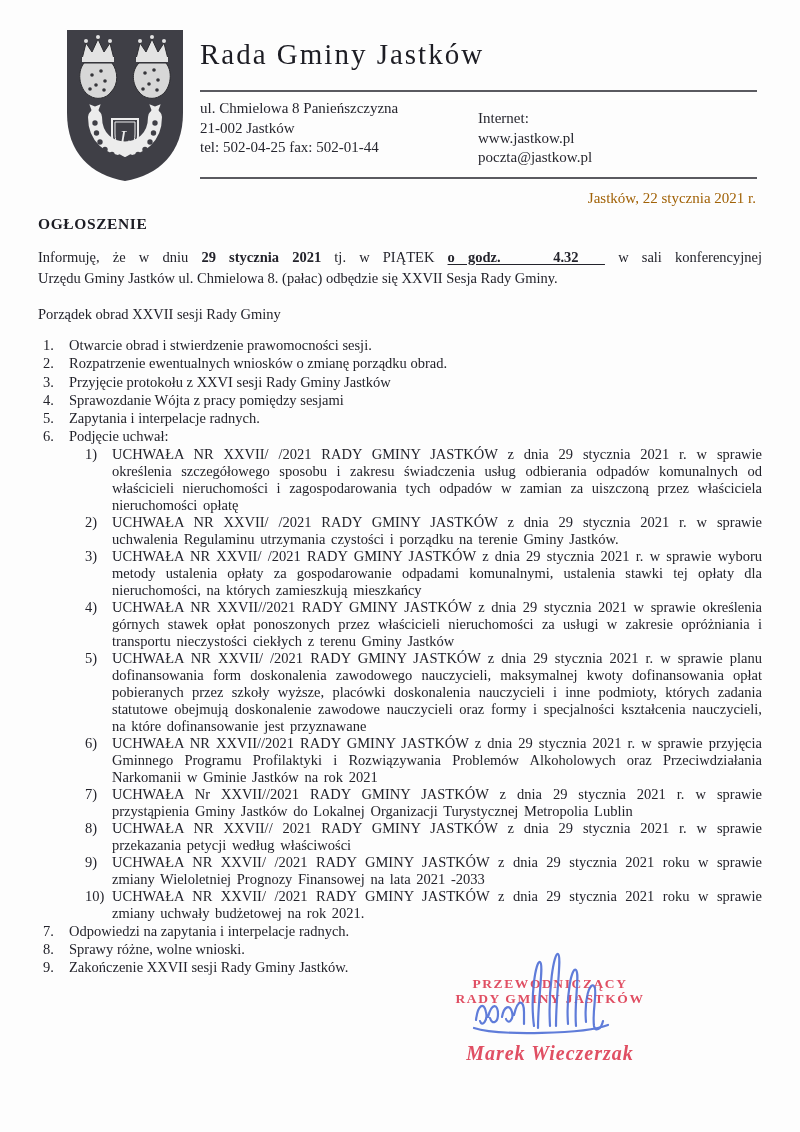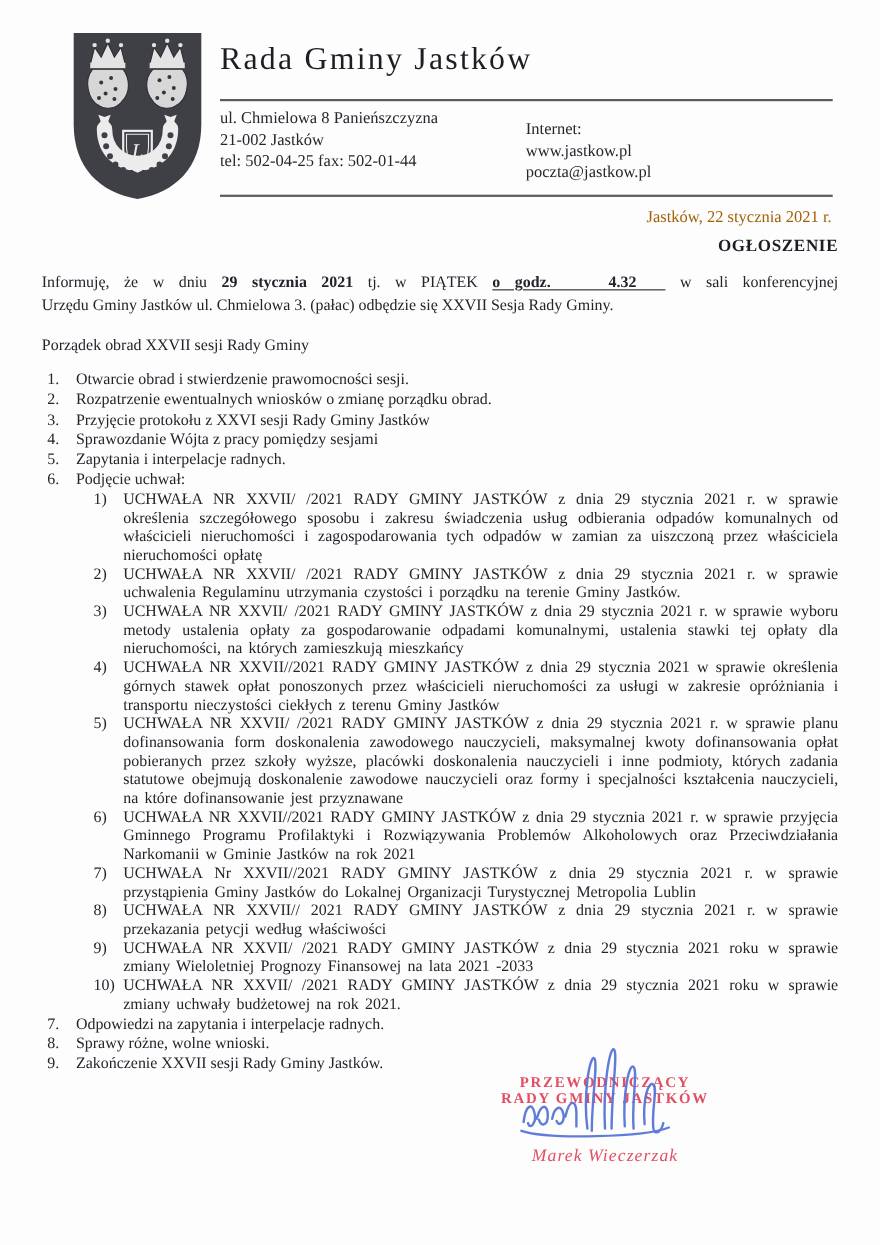--- a/index.html
+++ b/index.html
@@ -12,41 +12,41 @@
   
   .crest{position:absolute;left:62px;top:25px;}
   .brand-title{position:absolute;left:200px;top:38px;font-size:29px;letter-spacing:2px;color:#1d1d24;white-space:nowrap;}
   .rule{position:absolute;left:200px;width:557px;border-top:2px solid #5a5a60;height:0;}
   .rule1{top:90px;}
   .rule2{top:177px;}
   .addr{position:absolute;left:200px;top:99px;font-size:15px;line-height:19.5px;color:#26262e;}
   .inet{position:absolute;left:478px;top:109px;font-size:15px;line-height:19.5px;color:#26262e;}
   
   .dateline{position:absolute;right:44px;top:190px;font-size:15px;color:#a16207;}
-  .docheading{position:absolute;left:38px;top:215px;width:724px;text-align:right;font-weight:bold;font-size:15.5px;letter-spacing:.6px;color:#1d1d24;}
+  .docheading{position:absolute;left:38px;top:215px;width:724px;text-align:left;font-weight:bold;font-size:15.5px;letter-spacing:.6px;color:#1d1d24;}
   
   .bodytext{position:absolute;left:38px;top:247px;width:724px;font-size:14.5px;color:#23232b;}
   .intro{margin:0;line-height:20.5px;}
   .intro .line{display:block;}
   .intro .j{text-align:justify;text-align-last:justify;}
   .keep{white-space:pre;}
   .bseg{font-weight:bold;}
   .useg{text-decoration:underline;text-underline-offset:2px;}
   .agenda-title{margin:17px 0 0 0;line-height:19px;}
   .list{margin-top:12px;}
   .item,.closing-item{display:flex;line-height:18.3px;}
   .item .num,.closing-item .num{flex:none;width:26px;padding-left:5px;}
   .item .txt,.closing-item .txt{flex:1;}
   .sub{display:flex;line-height:17px;margin-left:47px;}
   .sub .snum{flex:none;width:27px;}
   .sub .stxt{flex:1;text-align:justify;word-spacing:2px;}
   
   .sig-block{position:absolute;left:438px;top:976px;width:224px;text-align:center;}
   .stamp-line{font-weight:bold;font-size:13.5px;letter-spacing:1.6px;color:#e04f63;line-height:15px;white-space:nowrap;}
-  .sig-name{margin-top:36px;font-style:italic;font-weight:normal;font-size:16px;color:#e04f63;letter-spacing:1px;white-space:nowrap;}
+  .sig-name{margin-top:36px;font-style:italic;font-weight:bold;font-size:20px;color:#e04f63;letter-spacing:1px;white-space:nowrap;}
   .sig-scribble{position:absolute;left:468px;top:946px;}
 </style>
 </head>
 <body>
 
 <div id="page">
 
   <div class="crest">
     <svg width="126" height="160" viewBox="0 0 126 160" xmlns="http://www.w3.org/2000/svg">
       <path d="M5,5 H121 V88 C121,128 97,150 63,156 C29,150 5,128 5,88 Z" fill="#3f3f46"></path>
@@ -126,21 +126,21 @@
   </div>
 
   <div class="rule rule2"></div>
 
   <div class="dateline">Jastków,  22 stycznia 2021 r.</div>
   <div class="docheading">OGŁOSZENIE</div>
 
   <div class="bodytext">
     <p class="intro">
         <span class="line j"><span>Informuję, że w dniu</span> <span class="bseg">29 stycznia 2021</span> <span>tj. w PIĄTEK</span> <span class="bseg useg keep">o godz.    4.32  </span> <span>w sali konferencyjnej</span></span>
-        <span class="line">Urzędu Gminy Jastków ul. Chmielowa 3. (pałac) odbędzie się XXVII Sesja Rady Gminy.</span>
+        <span class="line">Urzędu Gminy Jastków ul. Chmielowa 8. (pałac) odbędzie się XXVII Sesja Rady Gminy.</span>
       </p>
 
     <p class="agenda-title">Porządek obrad XXVII sesji Rady Gminy</p>
 
     <div class="list">
       <div class="item">
           <span class="num">1.</span>
           <span class="txt">Otwarcie obrad i stwierdzenie prawomocności sesji.</span>
         </div>
       <div class="item">

